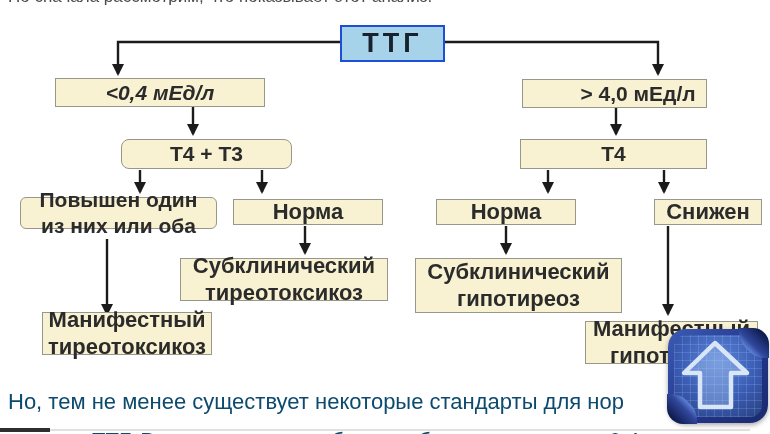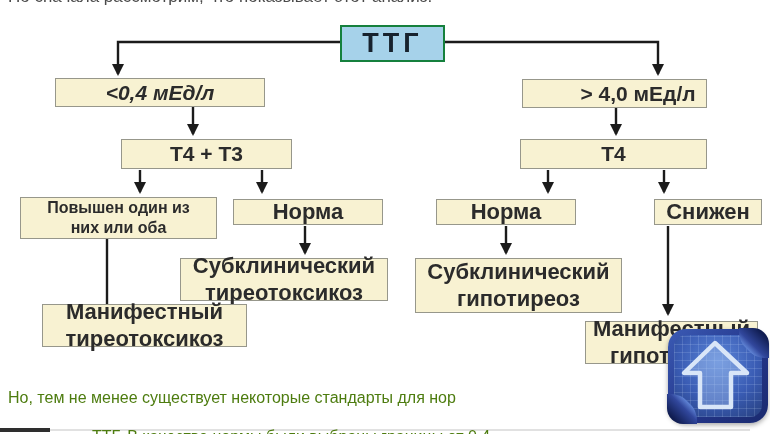--- a/index.html
+++ b/index.html
@@ -11,34 +11,34 @@
   
   .node {
     position:absolute; box-sizing:border-box;
     background:#f8f2d2; border:1.5px solid #97978b;
     display:flex; align-items:center; justify-content:center;
     text-align:center; color:#2b2b2b; font-weight:700;
     font-size:22px; line-height:1.22; z-index:2;
   }
   .node.lg { font-size:21px; }
   .node.root {
-    background:#a6d2ea; border:2px solid #15803d;
+    background:#a6d2ea; border:2px solid #1d4ed8;
     color:#17222e; font-size:27px; font-weight:700; letter-spacing:4px;
   }
   .node .inner { display:block; }
   .node .inner.narrow { max-width:160px; }
   
   #connectors { position:absolute; left:0; top:0; z-index:1; }
   #connectors line, #connectors polyline {
     stroke:#1b1b1b; stroke-width:2.4; fill:none;
   }
   
   .textline {
-    position:absolute; white-space:nowrap; color:#4d7c0f;
-    font-size:16px; line-height:1.25; z-index:3;
+    position:absolute; white-space:nowrap; color:#0c4a6e;
+    font-size:22px; line-height:1.25; z-index:3;
   }
   .clipped-top { top:-14px; left:8px; font-size:17px; color:#4a4a4a; }
   .paragraph { top:388px; left:8px; }
   .clipped-bottom { top:427px; left:92px; }
   .frag-bar {
     position:absolute; left:0; top:428px; width:50px; height:4px;
     background:#2e2e2e; z-index:3;
   }
   .smudge-line {
     position:absolute; left:50px; top:429px; width:700px; height:2px;
@@ -99,39 +99,39 @@
   </svg>
 
   <div class="textline clipped-top">Но сначала рассмотрим, что показывает этот анализ:</div>
 
   <div class="node root" style="left:340px; top:25px; width:105px; height:37px;">ТТГ</div>
 
   <div class="node lg" style="left:55px; top:78px; width:210px; height:29px;font-style:italic;">&lt;0,4 мЕд/л</div>
 
   <div class="node lg" style="left:522px; top:79px; width:185px; height:29px;padding-left:47px;">&gt; 4,0 мЕд/л</div>
 
-  <div class="node lg" style="left:121px; top:139px; width:171px; height:30px;">Т4 + Т3</div>
+  <div class="node lg" style="left:121px; top:139px; width:171px; height:30px;border-radius:8px;">Т4 + Т3</div>
 
   <div class="node lg" style="left:520px; top:139px; width:187px; height:30px;">Т4</div>
 
-  <div class="node" style="left:20px; top:197px; width:197px; height:42px; font-size:16px;">
+  <div class="node" style="left:20px; top:197px; width:197px; height:32px; font-size:21px;border-radius:6px;">
     <span class="inner narrow">Повышен один из них или оба</span>
   </div>
 
   <div class="node" style="left:233px; top:199px; width:150px; height:26px;">Норма</div>
 
   <div class="node" style="left:436px; top:199px; width:140px; height:26px;">Норма</div>
 
   <div class="node" style="left:618px; top:199px; width:108px; height:26px;margin-left:36px;">Снижен</div>
 
   <div class="node" style="left:180px; top:258px; width:208px; height:43px;">Субклинический тиреотоксикоз</div>
 
   <div class="node" style="left:415px; top:258px; width:207px; height:55px;">Субклинический гипотиреоз</div>
 
-  <div class="node" style="left:42px; top:304px; width:205px; height:43px;">Манифестный тиреотоксикоз</div>
+  <div class="node" style="left:42px; top:312px; width:170px; height:43px;">Манифестный тиреотоксикоз</div>
 
   <div class="node" style="left:585px; top:321px; width:173px; height:43px;">Манифестный гипотиреоз</div>
 
   <div class="textline paragraph">Но, тем не менее существует некоторые стандарты для нор</div>
 
   <div class="smudge-line"></div>
   <div class="frag-bar"></div>
   <div class="textline clipped-bottom">ТТГ. В качестве нормы были выбраны границы от 0,4</div>
 
   <div class="widget">

